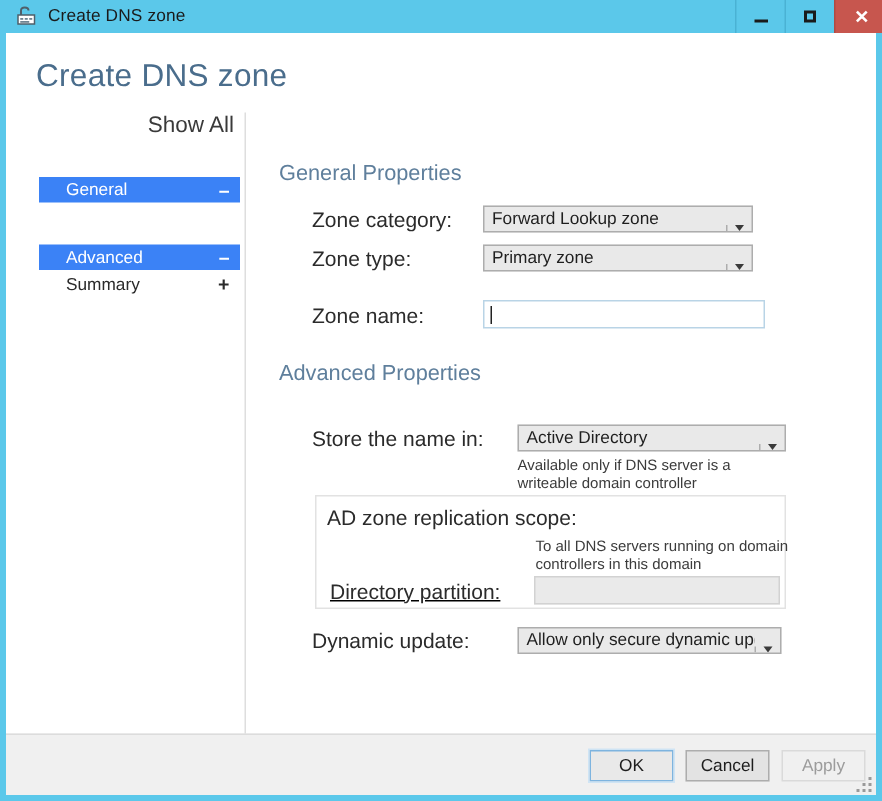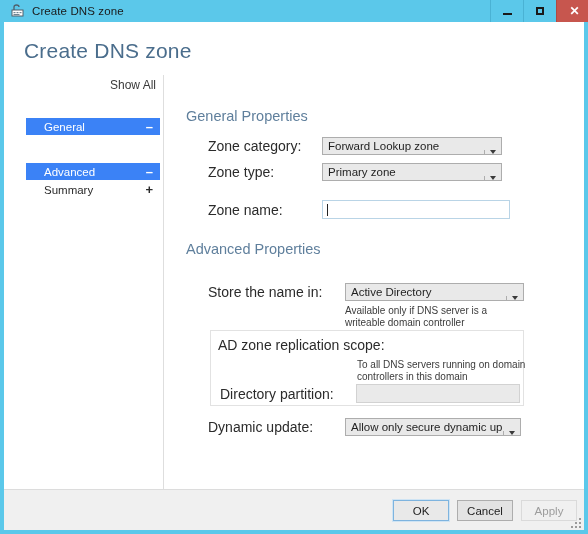--- a/index.html
+++ b/index.html
@@ -115,21 +115,21 @@
     left: 22px;
     top: 53px;
     width: 134px;
   }
   .show-all-row {
     text-align: right;
     padding-right: 4px;
     height: 15px;
   }
   .show-all {
-    font-size: 12px;
+    font-size: 15px;
     color: #3a3a3a;
     cursor: pointer;
   }
   .nav-item {
     height: 17px;
     display: flex;
     align-items: center;
     justify-content: space-between;
     padding: 0 7px 0 18px;
     box-sizing: border-box;
@@ -408,21 +408,21 @@
       </div>
       <div class="helper" style="left:159px; top:230px; width:180px;">Available only if DNS server is a writeable domain controller</div>
 
       <div class="group-box" style="left:24px; top:255px; width:314px; height:76px;"></div>
 
       <div class="field-row" style="left:32px; top:262px; width:300px;">
         <span class="field-label" style="width:137px;">AD zone replication scope:</span>
       </div>
       <div class="helper" style="left:171px; top:284px; width:172px;">To all DNS servers running on domain controllers in this domain</div>
 
-      <div class="field-row" style="left:34px; top:309px; width:300px;">
+      <div class="field-row" style="left:34px; top:309px; width:300px;text-decoration:underline;">
         <span class="field-label" style="width:137px;">Directory partition:</span>
         <div class="textbox disabled" style="width:166px;"></div>
       </div>
 
       <div class="field-row" style="left:22px; top:343px; width:340px;">
         <span class="field-label" style="width:137px;">Dynamic update:</span>
         <div class="combo" style="width:176px;">
           <span class="combo-value">Allow only secure dynamic updates (rec</span>
           <span class="combo-arrow">
               <span class="arrow-tri"></span>

